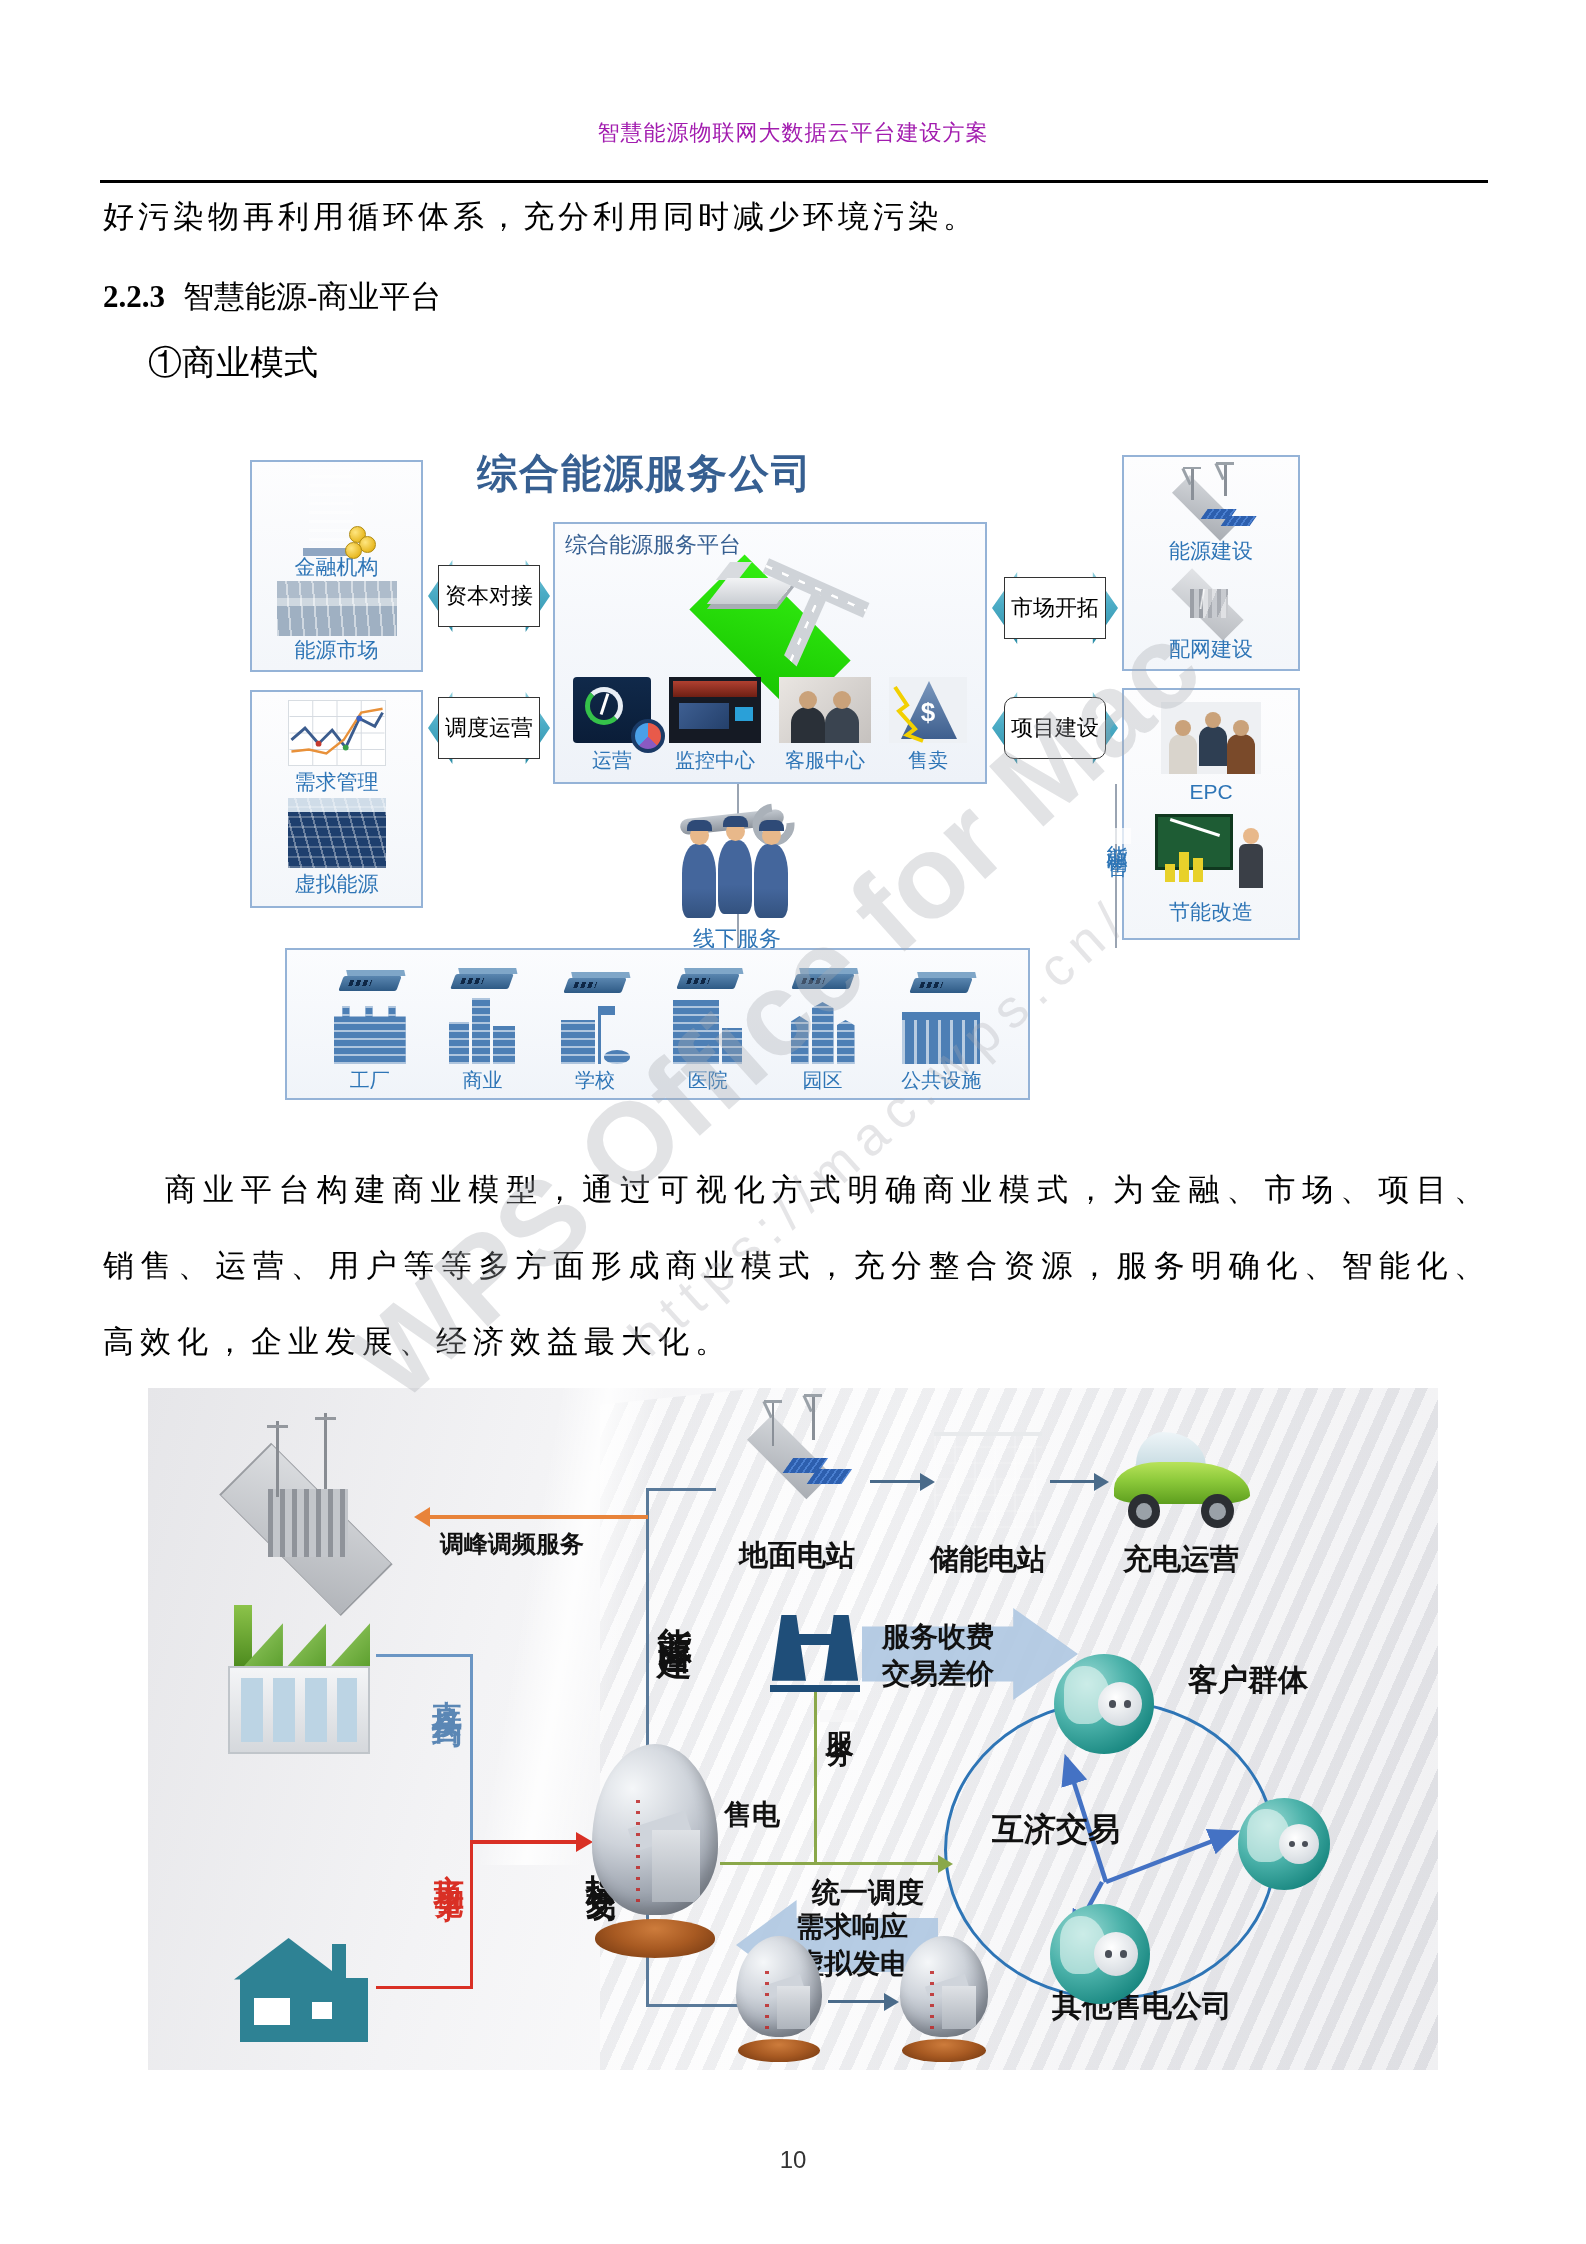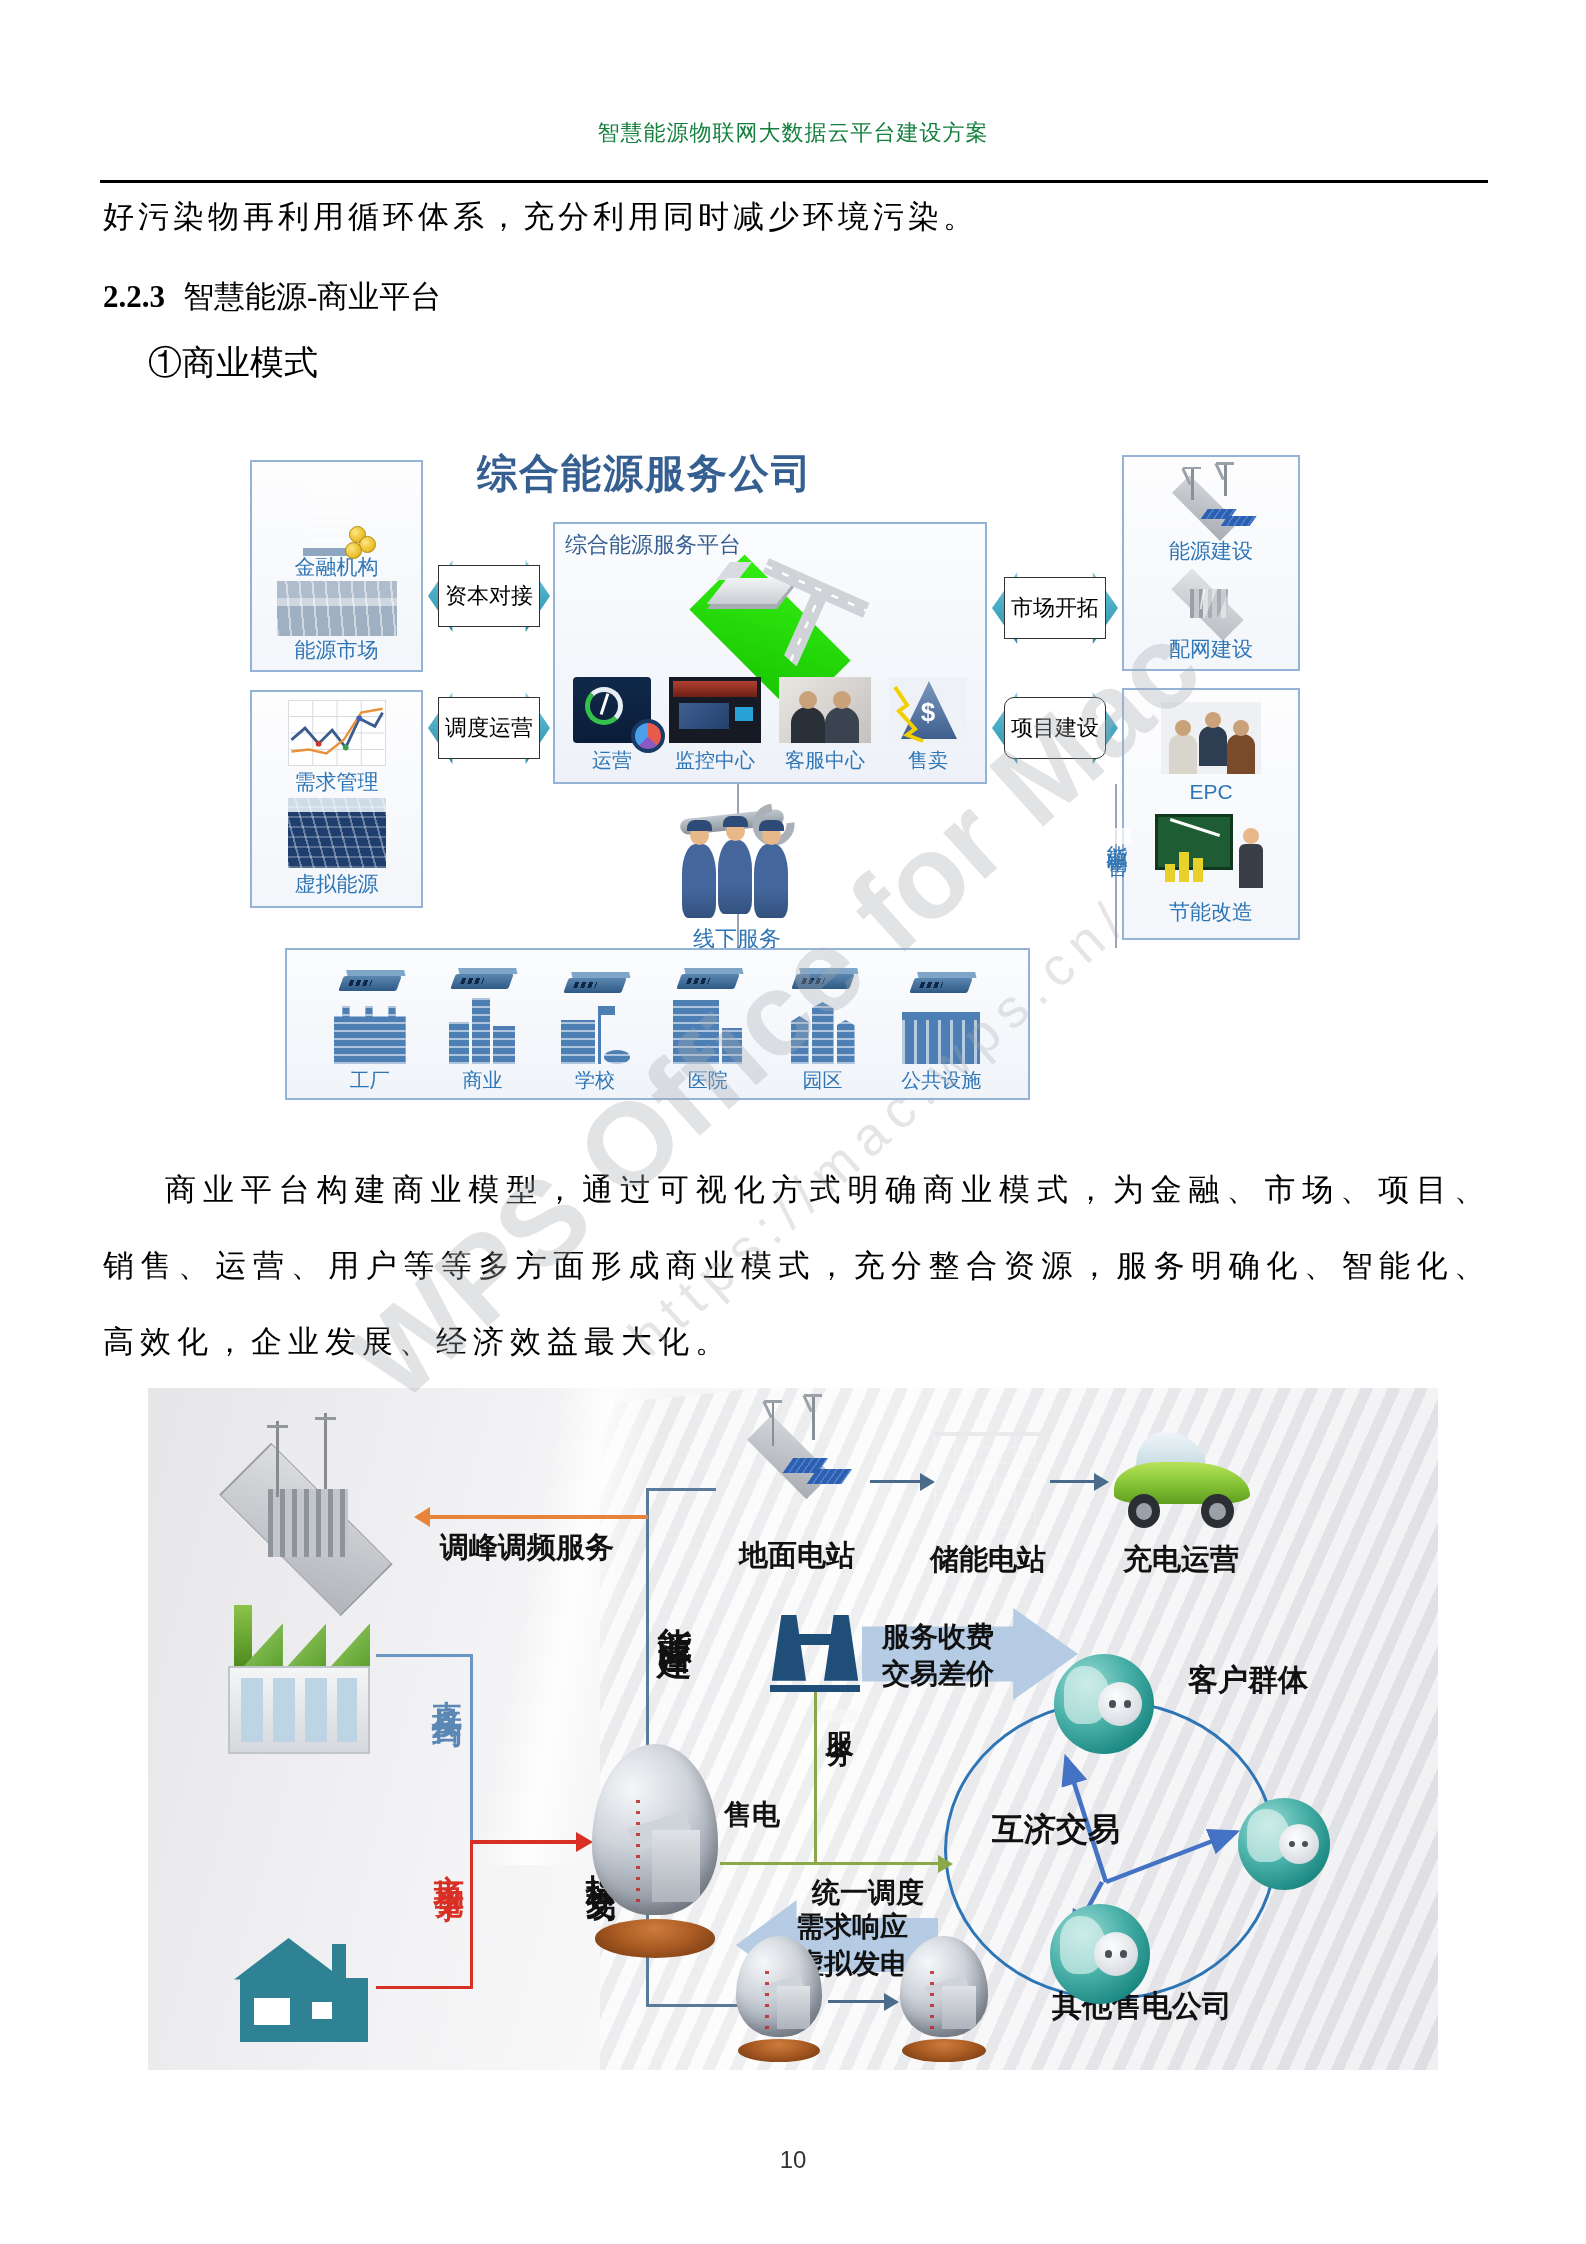--- a/index.html
+++ b/index.html
@@ -2,21 +2,21 @@
 <html><head>
 <meta charset="utf-8">
 <style>
   * { margin:0; padding:0; box-sizing:border-box; }
   html,body { background:#ffffff; }
   body { width:1586px; height:2244px; position:relative; overflow:hidden;
          font-family:"Liberation Serif","DejaVu Serif",serif; color:#000; }
 
   
   .doc-header { position:absolute; left:0; top:118px; width:100%; text-align:center;
-                font-size:22px; color:#15803d; letter-spacing:1px; }
+                font-size:22px; color:#a21caf; letter-spacing:1px; }
   .header-rule { position:absolute; left:100px; top:180px; width:1388px; height:3px; background:#000; }
   .p1 { position:absolute; left:103px; top:196px; width:1390px; font-size:31px; letter-spacing:4px; }
   .sec-h { position:absolute; left:103px; top:276px; font-size:31px; }
   .sec-h .num { margin-right:18px;font-weight:bold; }
   .sub-h { position:absolute; left:148px; top:340px; font-size:34px; }
   .page-num { position:absolute; left:0; top:2146px; width:100%; text-align:center;
               font-size:24px; font-family:"Liberation Sans",sans-serif; color:#333; }
   .p2 { position:absolute; left:103px; top:1152px; width:1388px; font-size:31px;
         line-height:76px; text-align:justify; text-justify:inter-character;
         letter-spacing:6px; text-indent:2em; }
@@ -464,21 +464,21 @@
 
   <div class="subst" style="left:60px;top:25px;width:200px;height:190px;">
     <div class="d"></div>
       <div class="d2i"></div>
     <div class="mast" style="left:34%;"></div>
       <div class="mast" style="left:58%;top:0;"></div>
   </div>
 
   <div class="orange-line" style="left:280px;top:127px;width:220px;"></div>
   <div class="tri-l" style="left:266px;top:119px;"></div>
-  <div class="lbl" style="left:292px;top:140px;font-size:29px;">调峰调频服务</div>
+  <div class="lbl" style="left:292px;top:140px;font-size:24px;">调峰调频服务</div>
 
   <div class="brktline" style="left:498px;top:100px;width:3px;height:518px;"></div>
   <div class="brktline" style="left:498px;top:100px;width:70px;height:3px;"></div>
   <div class="brktline" style="left:498px;top:616px;width:92px;height:3px;"></div>
 
   <div class="gstation" style="left:580px;top:6px;width:136px;height:104px;">
     <div class="windic" style="width:136px;height:104px;">
       <div class="dia"></div>
         <div class="m1"></div>
         <div class="m2"></div>

